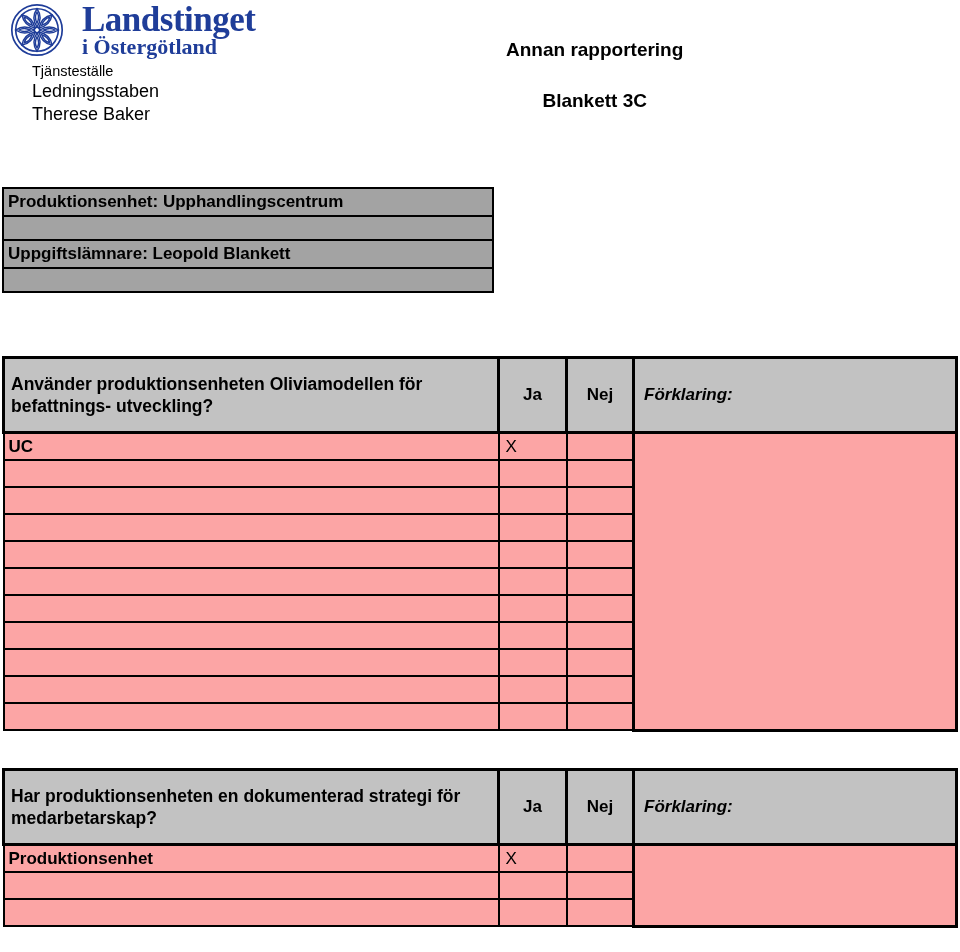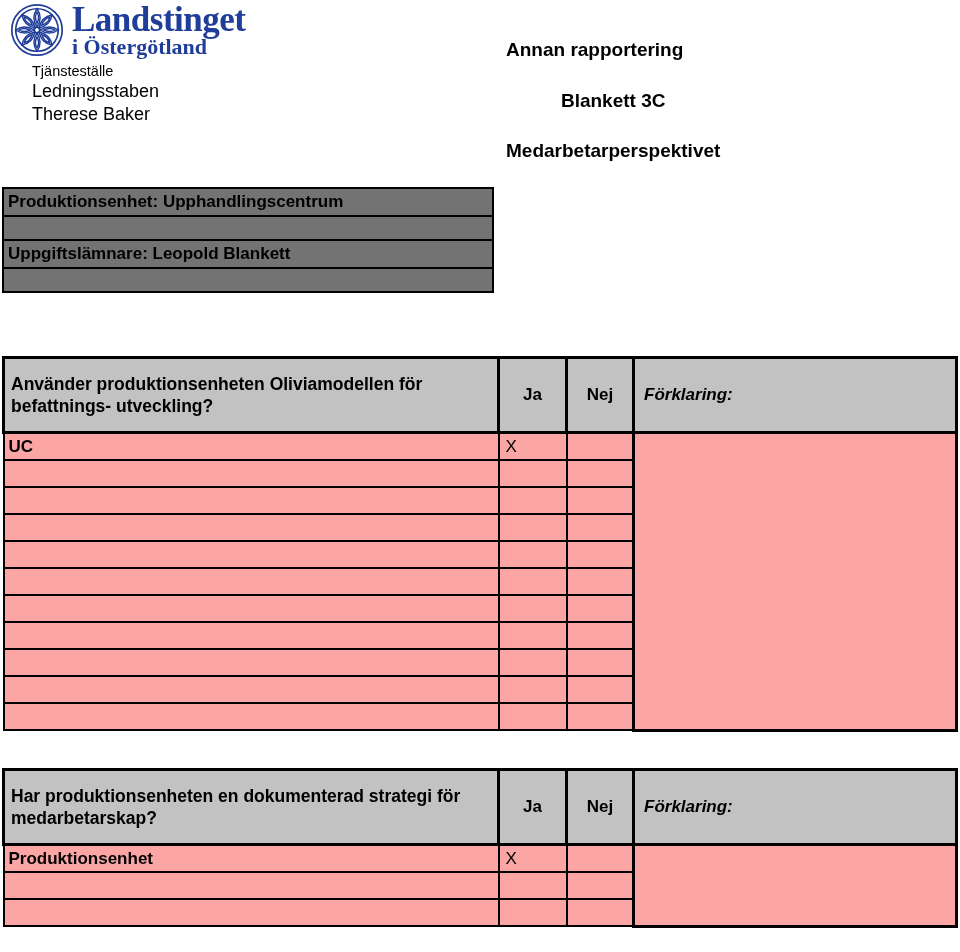--- a/index.html
+++ b/index.html
@@ -29,21 +29,21 @@
     top: 2px;
     display: flex;
     align-items: flex-start;
   }
   .logo-mark {
     width: 58px;
     height: 56px;
     flex: 0 0 auto;
   }
   .logo-words {
-    margin-left: 6px;
+    margin-left: 16px;
     margin-top: 0px;
     font-family: "Liberation Serif", serif;
     color: #1f3d99;
     line-height: 1;
   }
   .logo-words .line1 {
     font-size: 35px;
     font-weight: 700;
     letter-spacing: -0.5px;
     display: block;
@@ -94,21 +94,21 @@
     border-collapse: collapse;
     table-layout: fixed;
   }
   .info-table td {
     border: 2px solid #000000;
     height: 26px;
     padding: 0 4px;
     font-size: 17px;
     font-weight: 700;
     vertical-align: middle;
-    background: #737373;
+    background: #a3a3a3;
   }
   .info-table td.blank { height: 22px; }
 
   
   .q-table {
     position: absolute;
     left: 2px;
     width: 953px;
     border-collapse: collapse;
     table-layout: fixed;
@@ -229,21 +229,20 @@
 
   <div class="tjansteblock">
     <span class="lbl">Tjänsteställe</span>
     <span class="val">Ledningsstaben</span>
     <span class="val">Therese Baker</span>
   </div>
 
   <div class="header-right">
     <span class="hr-line">Annan rapportering</span>
     <span class="hr-line hr-gap1">Blankett 3C</span>
-    <span class="hr-line hr-gap2">Medarbetarperspektivet</span>
   </div>
 </div>
 
 <table class="info-table">
   <tbody>
     <tr>
       <td>Produktionsenhet: Upphandlingscentrum</td>
     </tr>
     <tr>
       <td class="blank"></td>

